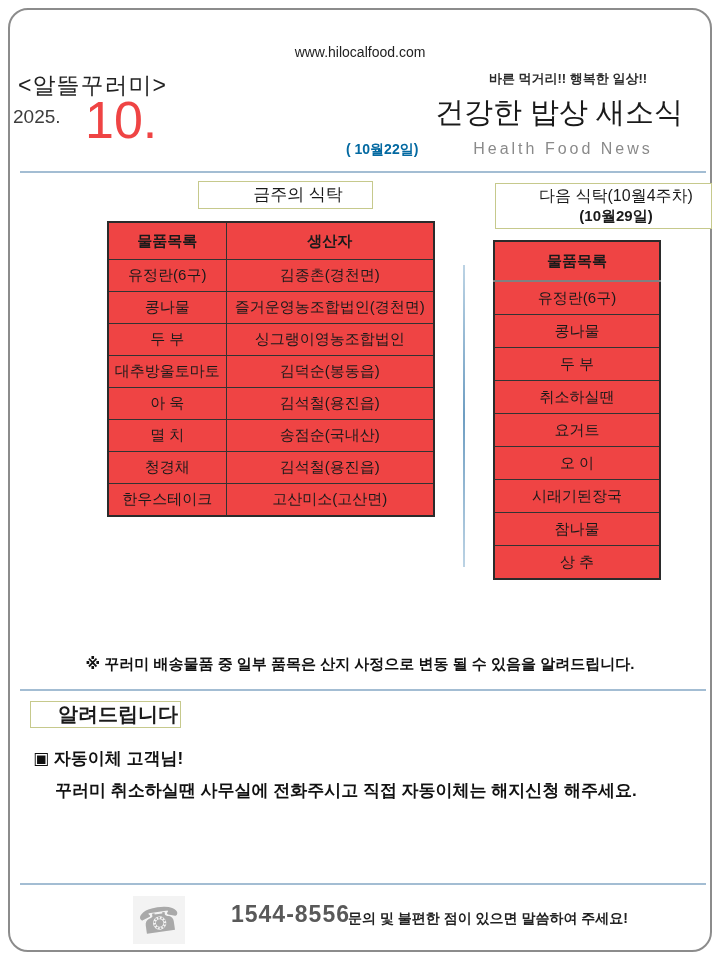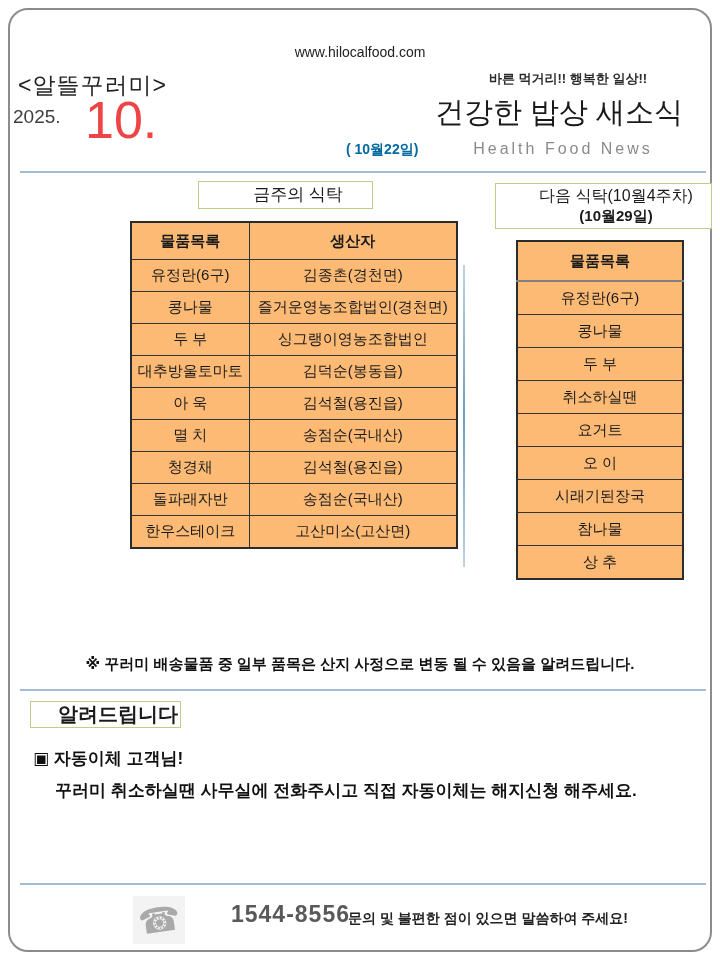--- a/index.html
+++ b/index.html
@@ -19,21 +19,21 @@
   .hline{position:absolute;height:2px;background:#a3bdd3;}
   .line-header{left:20px;top:171px;width:686px;}
   .line-mid{left:20px;top:689px;width:686px;}
   .line-footer{left:20px;top:883px;width:686px;}
   .vline{position:absolute;left:463px;top:265px;width:2px;height:302px;background:linear-gradient(#bcd3e4,#6f9ec2,#bcd3e4);}
   .title-box{border:1px solid #c6c98c;background:#fff;text-align:center;color:#1a1a1a;padding-left:25px;}
   .box-thisweek{left:198px;top:181px;width:148px;height:26px;line-height:26px;font-size:17px;}
   .box-nextweek{left:483px;top:183px;width:190px;height:42px;padding-top:2px;line-height:20px;font-size:16px;white-space:normal;margin-left:12px;}
   .box-nextweek .l2{font-size:15px;font-weight:700;}
   .box-announce{left:30px;top:701px;width:124px;height:25px;line-height:25px;font-size:20px;font-weight:700;}
-  table{border-collapse:collapse;table-layout:fixed;background:#fdba74;margin-left:23px;}
+  table{border-collapse:collapse;table-layout:fixed;background:#ef4444;}
   th,td{border:1px solid #333;text-align:center;overflow:hidden;white-space:nowrap;}
   .tbl-this{left:107px;top:221px;}
   .tbl-this table{width:326px;border:2px solid #2b2b2b;}
   .tbl-this th{height:34px;font-size:15px;font-weight:700;}
   .tbl-this td{height:29px;font-size:15px;font-weight:400;}
   .tbl-this col.c1{width:118px;}
   .tbl-this col.c2{width:208px;}
   .tbl-next{left:493px;top:240px;}
   .tbl-next table{width:168px;border:2px solid #2b2b2b;}
   .tbl-next th{height:36px;font-size:15px;font-weight:700;border-bottom:2px solid #808080;}
@@ -98,24 +98,20 @@
           </tr>
           <tr>
             <td>멸 치</td>
             <td>송점순(국내산)</td>
           </tr>
           <tr>
             <td>청경채</td>
             <td>김석철(용진읍)</td>
           </tr>
           <tr>
-            <td>돌파래자반</td>
-            <td>송점순(국내산)</td>
-          </tr>
-          <tr>
             <td>한우스테이크</td>
             <td>고산미소(고산면)</td>
           </tr>
         </tbody>
     </table>
   </div>
 
   <div class="vline"></div>
 
   <div class="abs title-box box-nextweek">

